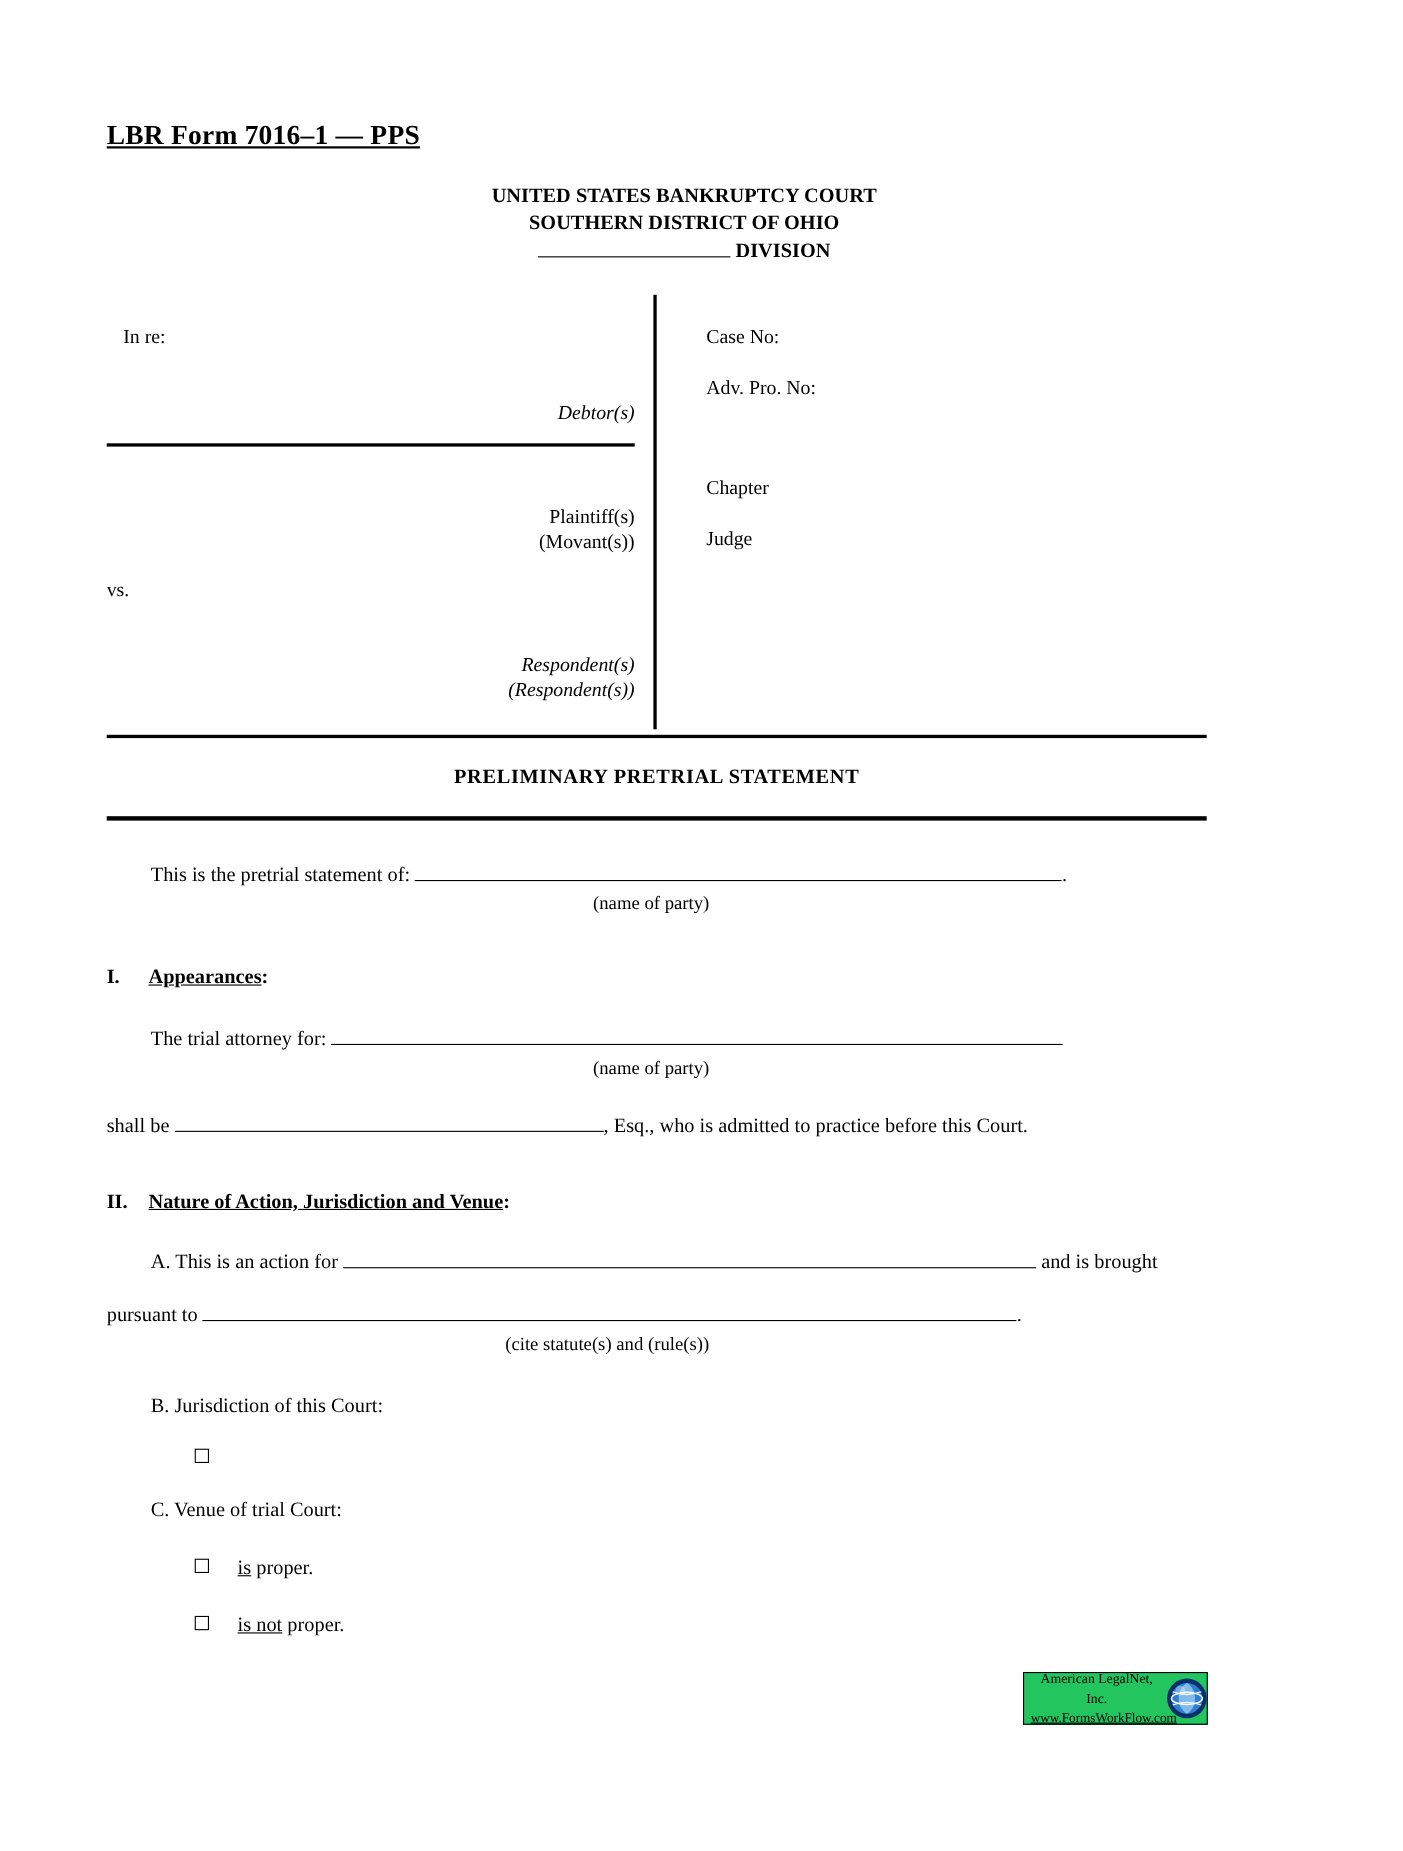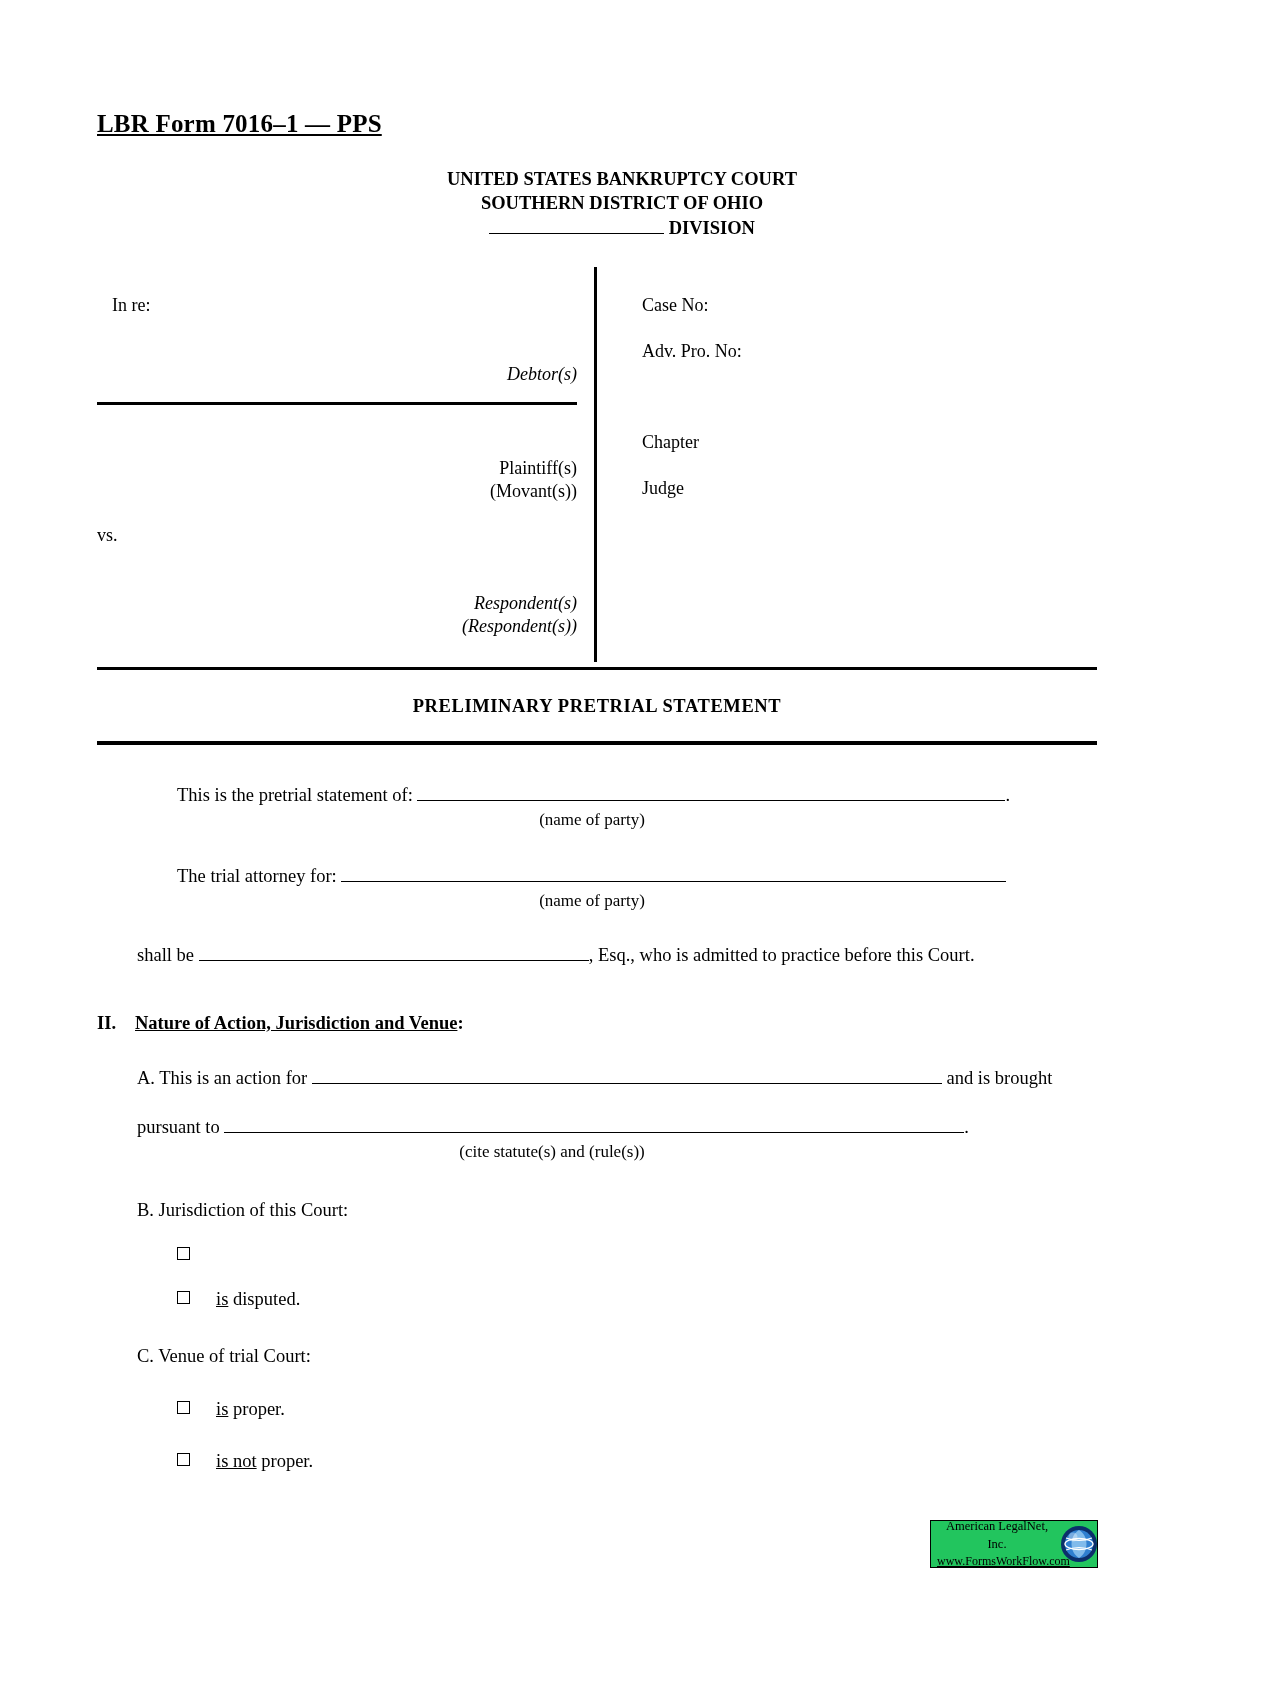--- a/index.html
+++ b/index.html
@@ -114,21 +114,21 @@
     text-align: center;
     font-weight: bold;
     font-size: 18.5px;
     letter-spacing: 0.6px;
     padding: 26px 0 24px 0;
     font-family: Liberation Serif, serif;
   }
 
   
   .body-text { font-size: 18.5px; line-height: 1.55; }
-  .para { margin-top: 36px; margin-left: 40px; }
+  .para { margin-top: 36px; }
   .indent { padding-left: 40px; }
   .lbl-center {
     text-align: center;
     font-size: 17px;
     margin-top: -2px;
   }
   .sect-head {
     font-size: 18.5px;
     font-weight: bold;
     margin-top: 40px;
@@ -236,20 +236,23 @@
     <div class="rule-heavy"></div>
 
     <div class="body-text">
 
       <div class="para indent">
         <span>This is the pretrial statement of:</span>
         <span class="line-fill" style="width:588px"></span><span>.</span>
       </div>
       <div class="lbl-center" style="margin-left:-10px">(name of party)</div>
 
+      <div class="sect-head">
+        <span class="num">I.</span><u>Appearances</u><span>:</span>
+      </div>
 
       <div class="para indent" style="margin-top:28px">
         <span>The trial attorney for:</span>
         <span class="line-fill" style="width:665px"></span>
       </div>
       <div class="lbl-center" style="margin-left:-10px">(name of party)</div>
 
       <div class="para" style="margin-top:26px">
         <span>shall be</span>
         <span class="line-fill" style="width:390px"></span><span>, Esq., who is admitted to practice before this Court.</span>
@@ -270,24 +273,20 @@
         <span class="line-fill" style="width:740px"></span><span>.</span>
       </div>
       <div class="lbl-center" style="margin-left:-90px">(cite statute(s) and (rule(s))</div>
 
       <div class="sub" style="margin-top:30px">B.  Jurisdiction of this Court:</div>
 
       <div class="chk-row">
         <span class="checkbox"></span>
       </div>
 
-      <div class="chk-row">
-        <span class="checkbox"></span>
-        <span><span class="u">is</span><span> disputed.</span></span>
-      </div>
 
       <div class="sub" style="margin-top:28px">C.  Venue of trial Court:</div>
 
       <div class="chk-row">
         <span class="checkbox"></span>
         <span><span class="u">is</span><span> proper.</span></span>
       </div>
 
       <div class="chk-row">
         <span class="checkbox"></span>

